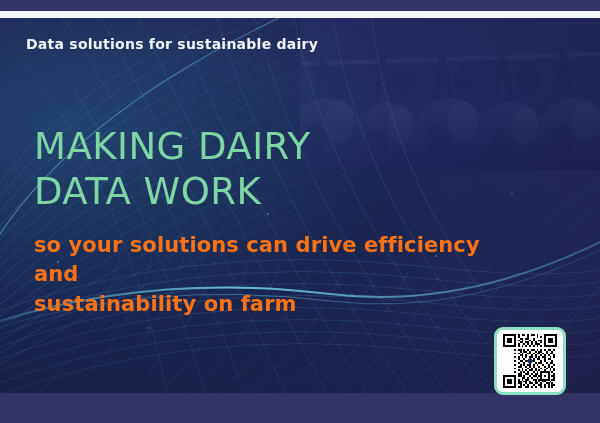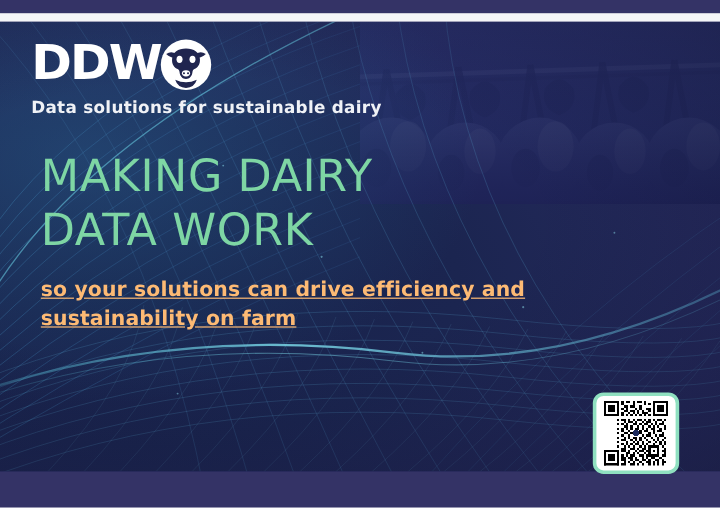--- a/index.html
+++ b/index.html
@@ -151,26 +151,25 @@
   }
 
   
   .subhead {
     position: absolute;
     left: 34px; top: 231px;
     width: 470px;
     z-index: 30;
     font-family: "DejaVu Sans", sans-serif;
     font-weight: 700;
-    font-size: 17px;
+    font-size: 21px;
     line-height: 1.40;
     letter-spacing: 0.1px;
-    color: #fdba74;
+    color: #f97316;
     white-space: pre-line;
-    text-decoration: underline;
   }
 
   
   .qr-wrap {
     position: absolute;
     left: 494px; top: 327px;
     width: 72px; height: 68px;
     z-index: 36;
     background: #ffffff;
     border: 3px solid #8fe0c0;
@@ -364,56 +363,20 @@
         </g>
       </svg>
     </div>
 
     <div class="vignette"></div>
   </div>
 
   <div class="bottom-band"></div>
 
   <div class="logo">
-    <div class="logo-row">
-      <span class="logo-word">DDW</span>
-      <span class="logo-mark">
-        <svg viewBox="0 0 44 44">
-          <circle cx="22" cy="22" r="21" fill="#ffffff"></circle>
-
-          <g fill="#20254f">
-
-            <path d="M5.5,13 q5,-3.5 10,1.2 q-3.6,4.4 -10,-1.2z"></path>
-            <path d="M38.5,13 q-5,-3.5 -10,1.2 q3.6,4.4 10,-1.2z"></path>
-
-            <path d="M22,8.5
-                     c6.6,0 11.2,3.3 11.6,8.6
-                     c0.35,4.6 -1.9,7.2 -4.6,8.5
-                     c-1.0,0.5 -1.5,1.3 -1.6,2.4
-                     c-0.35,3.6 -2.5,5.8 -5.4,5.8
-                     c-2.9,0 -5.05,-2.2 -5.4,-5.8
-                     c-0.1,-1.1 -0.6,-1.9 -1.6,-2.4
-                     c-2.7,-1.3 -4.95,-3.9 -4.6,-8.5
-                     c0.4,-5.3 5,-8.6 11.6,-8.6z"></path>
-
-            <path d="M13,34.5 q9,4.2 18,0 q-2,6.5 -9,6.8 q-7,-0.3 -9,-6.8z"></path>
-          </g>
-
-          <g fill="#ffffff">
-            <ellipse cx="16.6" cy="17.4" rx="2.5" ry="3.0"></ellipse>
-            <ellipse cx="27.4" cy="17.4" rx="2.5" ry="3.0"></ellipse>
-            <path d="M22,26.5 q3.4,0 3.4,2.6 q0,2.6 -3.4,2.6 q-3.4,0 -3.4,-2.6 q0,-2.6 3.4,-2.6z"></path>
-          </g>
-          <g fill="#20254f">
-            <circle cx="20.3" cy="29.1" r="0.85"></circle>
-            <circle cx="23.7" cy="29.1" r="0.85"></circle>
-          </g>
-        </svg>
-      </span>
-    </div>
     <div class="logo-tag">Data solutions for sustainable dairy</div>
   </div>
 
   <div class="headline">MAKING DAIRY
 DATA WORK</div>
 
   <div class="subhead">so your solutions can drive efficiency and
 sustainability on farm</div>
 
   <div class="qr-wrap">

